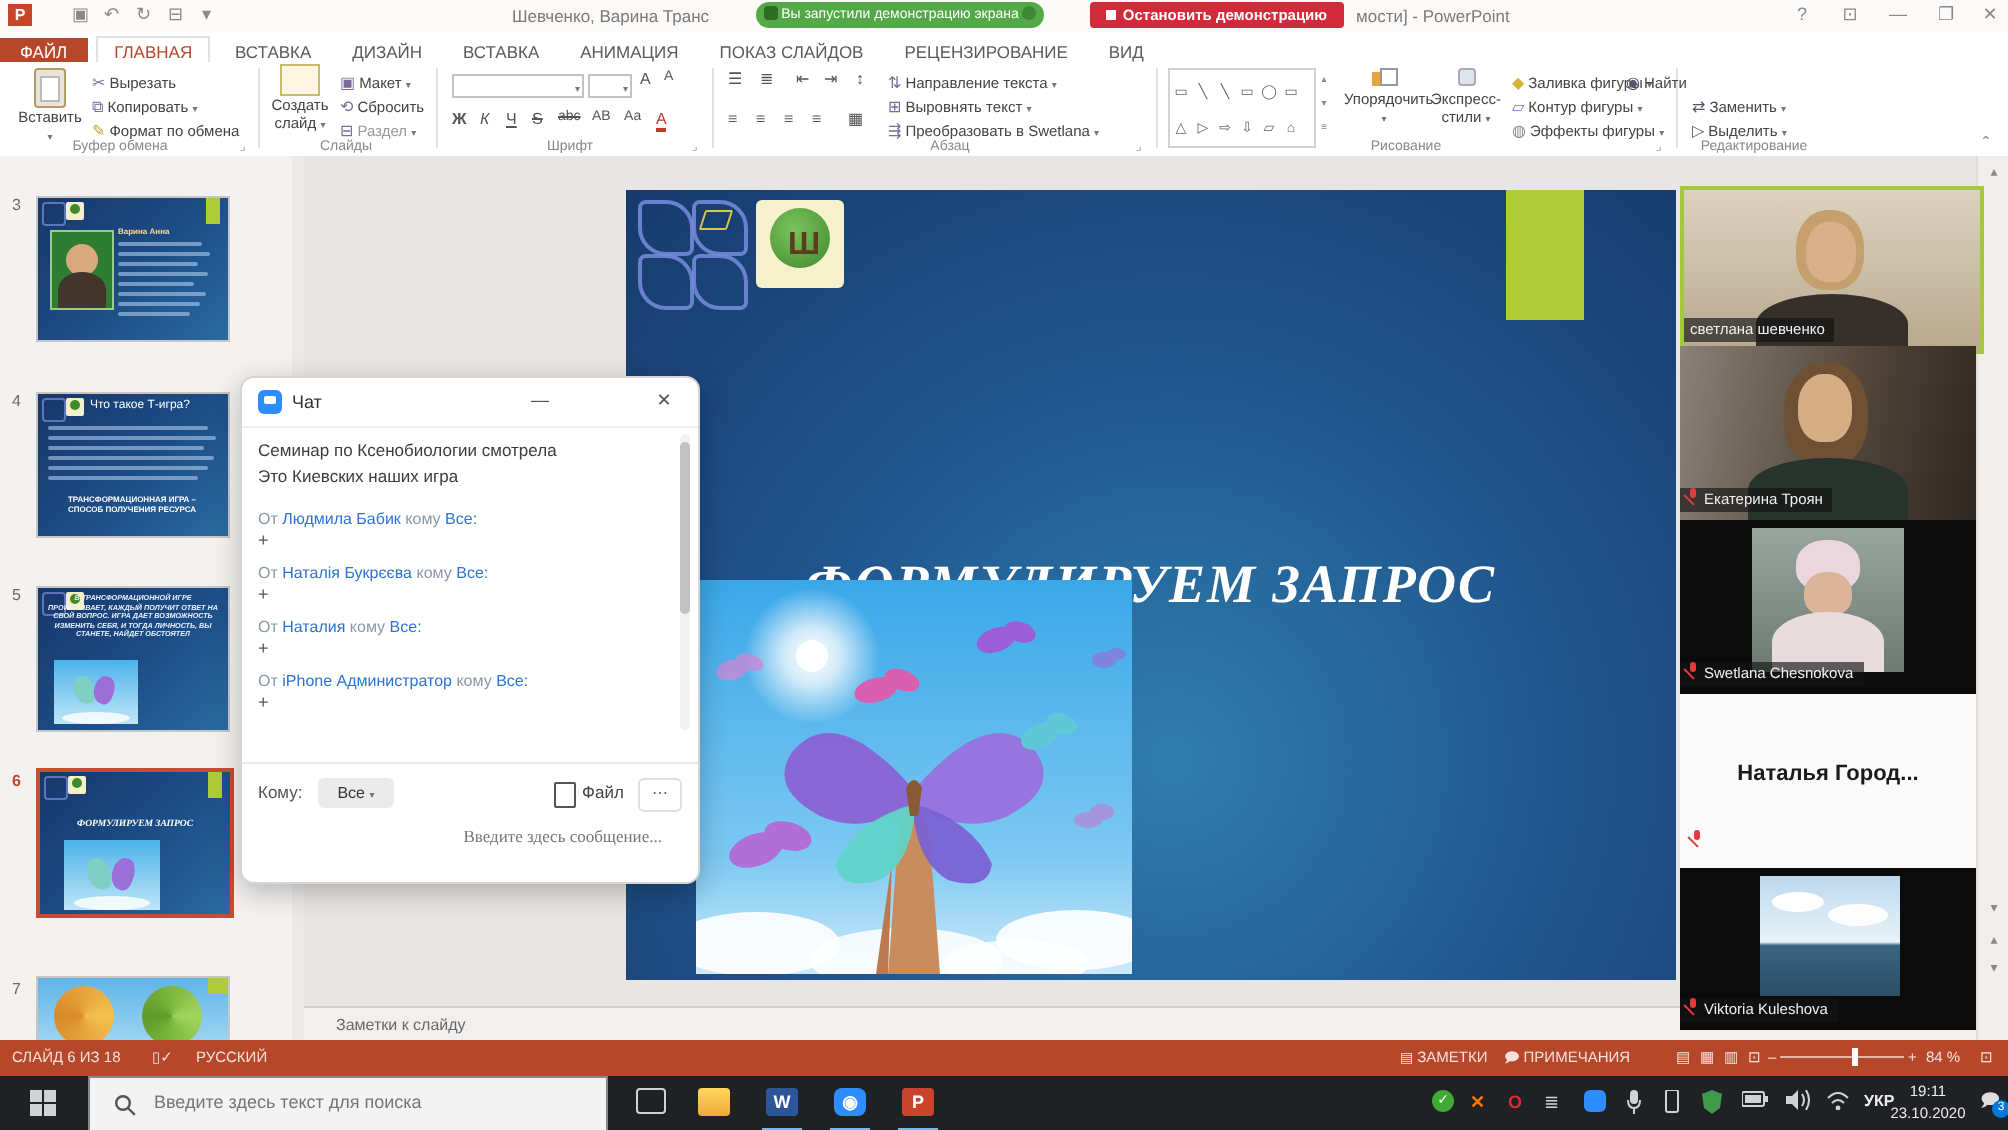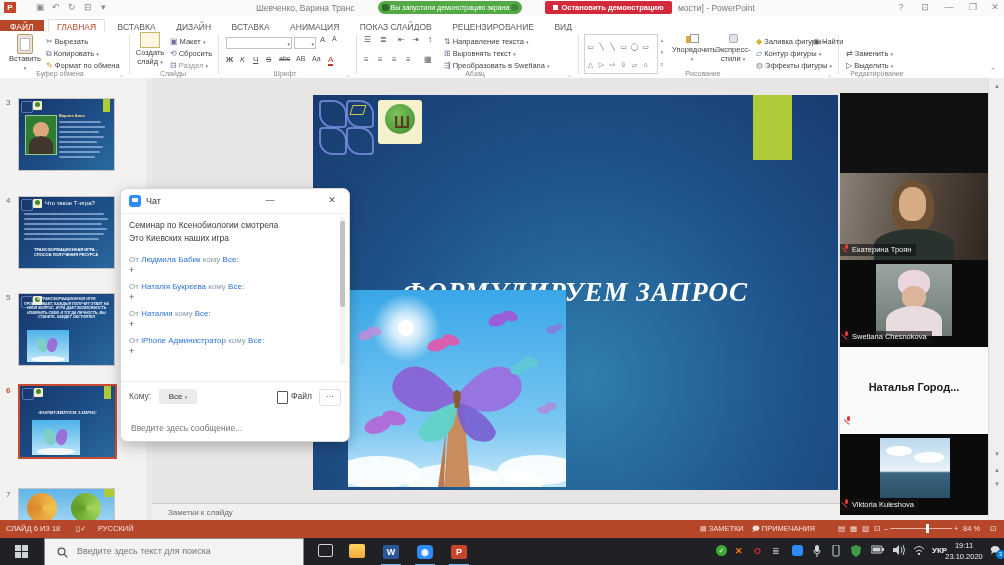--- a/index.html
+++ b/index.html
@@ -86,22 +86,22 @@
   .msg-body{font-size:9px;color:#555;margin:1px 0 7px 0;}
   .intro{font-size:8.5px;color:#3c3c3c;line-height:13px;}
   #chat-scroll{position:absolute;right:4px;top:28px;width:5px;height:148px;background:#f1f1f1;border-radius:3px;}
   #chat-scroll .thumbbar{position:absolute;left:0;top:4px;width:5px;height:86px;background:#c1c1c1;border-radius:3px;}
   #chat-foot{position:absolute;left:0;top:192px;width:228px;height:60px;border-top:1px solid #eceae8;}
   #to-pill{position:absolute;left:38px;top:7px;width:38px;height:15px;background:#ebebeb;border-radius:3px;
            font-size:8px;color:#333;text-align:center;line-height:15px;}
   .fileico{position:absolute;width:9px;height:11px;border:1px solid #555;border-radius:1px;background:#fff;}
   #more-btn{position:absolute;right:8px;top:7px;width:20px;height:15px;border:1px solid #e0e0e0;border-radius:3px;
             font-size:8px;color:#666;text-align:center;line-height:13px;}
-  #chat-input{position:absolute;left:8px;top:40px;width:200px;border:none;outline:none;font-size:8.5px;color:#999;
-              font-family:Liberation Sans, sans-serif;background:transparent;}
+  #chat-input{position:absolute;left:8px;top:30px;width:200px;border:none;outline:none;font-size:8.5px;color:#999;
+              font-family:Liberation Serif, serif;background:transparent;text-align:right;}
   
   #people{left:840px;top:93px;width:148px;height:422px;z-index:40;background:#111;}
   .tile{position:absolute;left:0;width:148px;overflow:hidden;}
   .plabel{position:absolute;left:0;bottom:4px;background:rgba(20,20,20,.65);color:#f0f0f0;font-size:7.5px;
           line-height:12px;padding:0 5px 0 3px;white-space:nowrap;}
   .micmute{display:inline-block;width:6px;height:8px;margin-right:3px;position:relative;}
   .micmute:before{content:"";position:absolute;left:2px;top:0;width:3px;height:5px;background:#e23b3b;border-radius:2px;}
   .micmute:after{content:"";position:absolute;left:0;top:0;width:7px;height:7px;
                  border-left:1px solid #e23b3b;transform:rotate(-45deg);}
   .head-blob{position:absolute;border-radius:46% 46% 42% 42%;}
@@ -447,20 +447,26 @@
       <span id="to-pill"><span>Все</span> <span class="caret">▾</span></span>
       <span class="fileico" style="left:156px;top:9px"></span>
       <span style="position:absolute;left:170px;top:9px;font-size:8.5px;color:#444">Файл</span>
       <span id="more-btn">⋯</span>
       <input id="chat-input" placeholder="Введите здесь сообщение..." style="">
     </div>
   </div>
 
   <div id="people" class="abs">
 
+    <div class="tile" style="top:0;height:80px;background:linear-gradient(#ddd2c0,#b8a88e);border:2px solid #a3c93a">
+      <div class="head-blob" style="left:56px;top:10px;width:34px;height:40px;background:#c5a06e"></div>
+      <div class="head-blob" style="left:61px;top:16px;width:25px;height:30px;background:#d9b08c"></div>
+      <div class="shoulders" style="left:36px;top:52px;width:76px;height:30px;background:#35302a"></div>
+      <div class="plabel"><span>светлана шевченко</span></div>
+    </div>
 
     <div class="tile" style="top:80px;height:87px;background:linear-gradient(100deg,#8a8178 0%,#55483c 55%,#2e2620 100%)">
       <div class="head-blob" style="left:52px;top:8px;width:42px;height:52px;background:#6e5134"></div>
       <div class="head-blob" style="left:59px;top:14px;width:27px;height:34px;background:#d6ac85"></div>
       <div class="shoulders" style="left:34px;top:56px;width:80px;height:32px;background:#27332c"></div>
       <div class="plabel"><span class="micmute"></span><span>Екатерина Троян</span></div>
     </div>
 
     <div class="tile" style="top:167px;height:87px;background:#0b0b0b">
       <div class="abs" style="left:36px;top:4px;width:76px;height:72px;background:linear-gradient(#9aa5a0,#6d7a72)">

